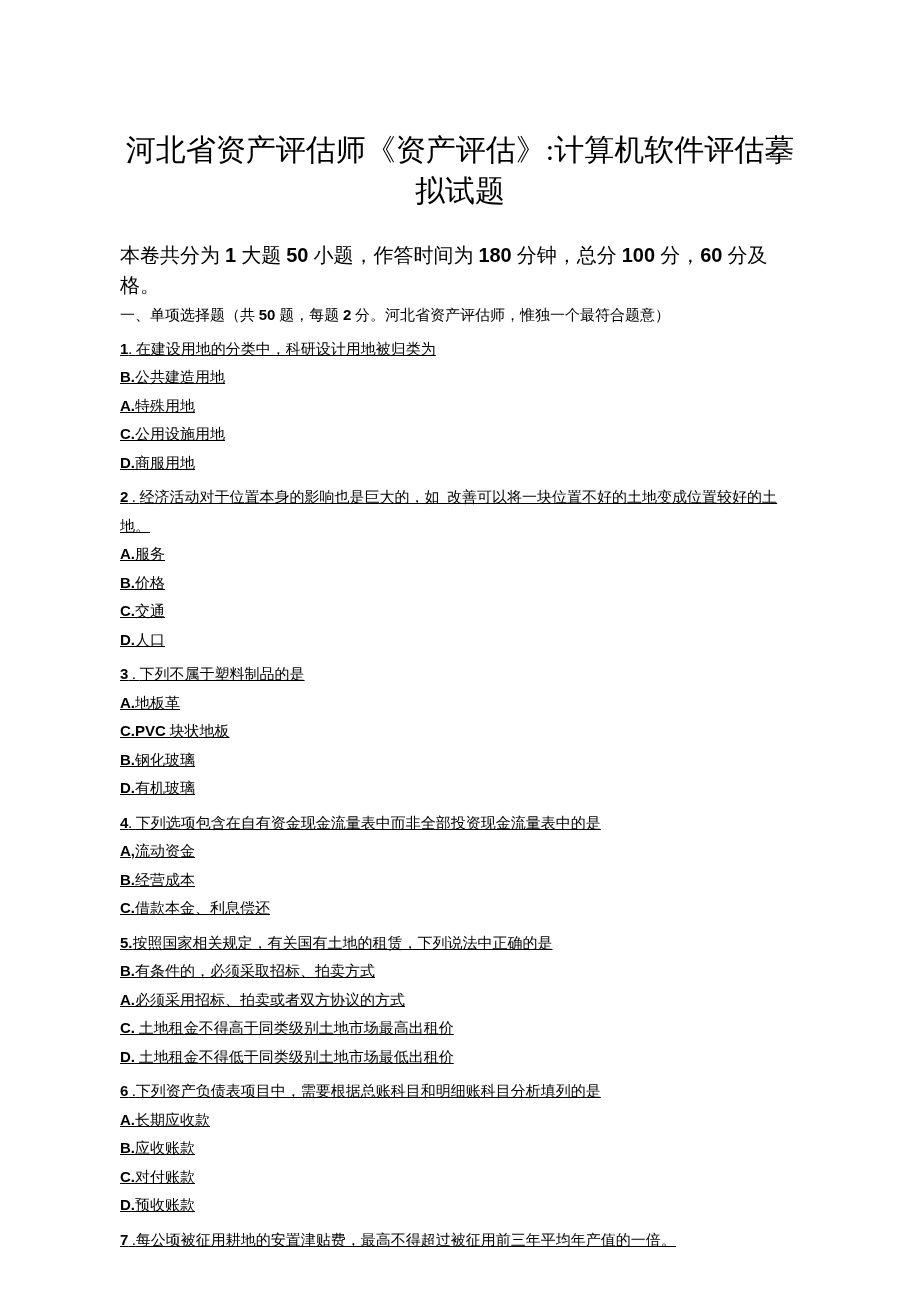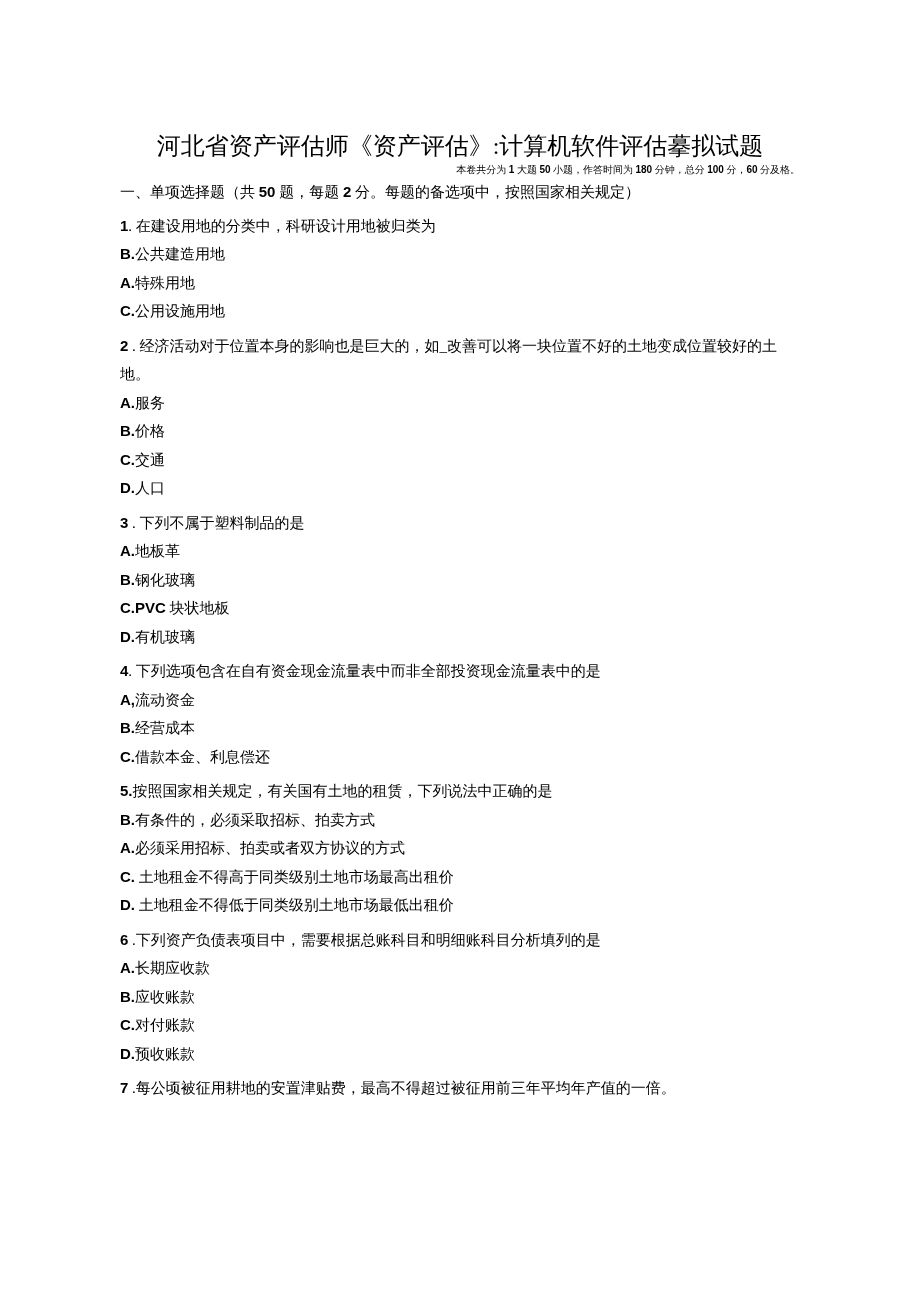--- a/index.html
+++ b/index.html
@@ -8,37 +8,38 @@
     background: #fff;
     font-family: "SimSun", "宋体", serif;
     width: 920px;
   }
   .page {
     padding: 130px 120px 60px 120px;
     box-sizing: border-box;
   }
   .title {
     text-align: center;
-    font-size: 24px;
+    font-size: 30px;
     font-weight: normal;
+    margin-bottom: 28px;
     font-family: "SimSun", "宋体", serif;
   }
   .intro {
-    font-size: 10px;
+    font-size: 20px;
     line-height: 1.5;
     margin-bottom: 4px;
-    text-align: right;
   }
   .section-label {
     font-size: 15px;
     line-height: 1.5;
     margin-bottom: 8px;
   }
   .question-block {
     margin-bottom: 6px;
+    text-decoration: underline;
   }
   .q-text {
     font-size: 15px;
     line-height: 1.9;
   }
   .opt {
     font-size: 15px;
     line-height: 1.9;
   }
   .num-bold {
@@ -55,42 +56,43 @@
 
 <div class="page">
 
   <div class="title">河北省资产评估师《资产评估》:计算机软件评估摹拟试题</div>
 
   <div class="intro">
     <span>本卷共分为 </span><span class="num-bold">1</span><span> 大题 </span><span class="num-bold">50</span><span> 小题，作答时间为 </span><span class="num-bold">180</span><span> 分钟，总分 </span><span class="num-bold">100</span><span> 分，</span><span class="num-bold">60</span><span> 分及格。</span>
   </div>
 
   <div class="section-label">
-    <span>一、单项选择题（共 </span><span class="num-bold">50</span><span> 题，每题 </span><span class="num-bold">2</span><span> 分。每题的备选项中，按照国家相关规定）</span>
+    <span>一、单项选择题（共 </span><span class="num-bold">50</span><span> 题，每题 </span><span class="num-bold">2</span><span> 分。河北省资产评估师，惟独一个最符合题意）</span>
   </div>
 
   <div id="questions-container">
       <div class="question-block">
         <div class="q-text"><span class="num-bold">1</span><span>. </span><span>在建设用地的分类中，科研设计用地被归类为</span></div>
         <div class="opt"><span class="letter">B.</span><span>公共建造用地</span></div>
         <div class="opt"><span class="letter">A.</span><span>特殊用地</span></div>
         <div class="opt"><span class="letter">C.</span><span>公用设施用地</span></div>
+        <div class="opt"><span class="letter">D.</span><span>商服用地</span></div>
       </div>
       <div class="question-block">
         <div class="q-text"><span class="num-bold">2</span><span> . </span><span>经济活动对于位置本身的影响也是巨大的，如_改善可以将一块位置不好的土地变成位置较好的土地。</span></div>
         <div class="opt"><span class="letter">A.</span><span>服务</span></div>
         <div class="opt"><span class="letter">B.</span><span>价格</span></div>
         <div class="opt"><span class="letter">C.</span><span>交通</span></div>
         <div class="opt"><span class="letter">D.</span><span>人口</span></div>
       </div>
       <div class="question-block">
         <div class="q-text"><span class="num-bold">3</span><span> . </span><span>下列不属于塑料制品的是</span></div>
         <div class="opt"><span class="letter">A.</span><span>地板革</span></div>
+        <div class="opt"><span class="letter">C.PVC</span><span> 块状地板</span></div>
         <div class="opt"><span class="letter">B.</span><span>钢化玻璃</span></div>
-        <div class="opt"><span class="letter">C.PVC</span><span> 块状地板</span></div>
         <div class="opt"><span class="letter">D.</span><span>有机玻璃</span></div>
       </div>
       <div class="question-block">
         <div class="q-text"><span class="num-bold">4</span><span>. </span><span>下列选项包含在自有资金现金流量表中而非全部投资现金流量表中的是</span></div>
         <div class="opt"><span class="letter">A,</span><span>流动资金</span></div>
         <div class="opt"><span class="letter">B.</span><span>经营成本</span></div>
         <div class="opt"><span class="letter">C.</span><span>借款本金、利息偿还</span></div>
       </div>
       <div class="question-block">
         <div class="q-text"><span class="num-bold">5.</span><span></span><span>按照国家相关规定，有关国有土地的租赁，下列说法中正确的是</span></div>

